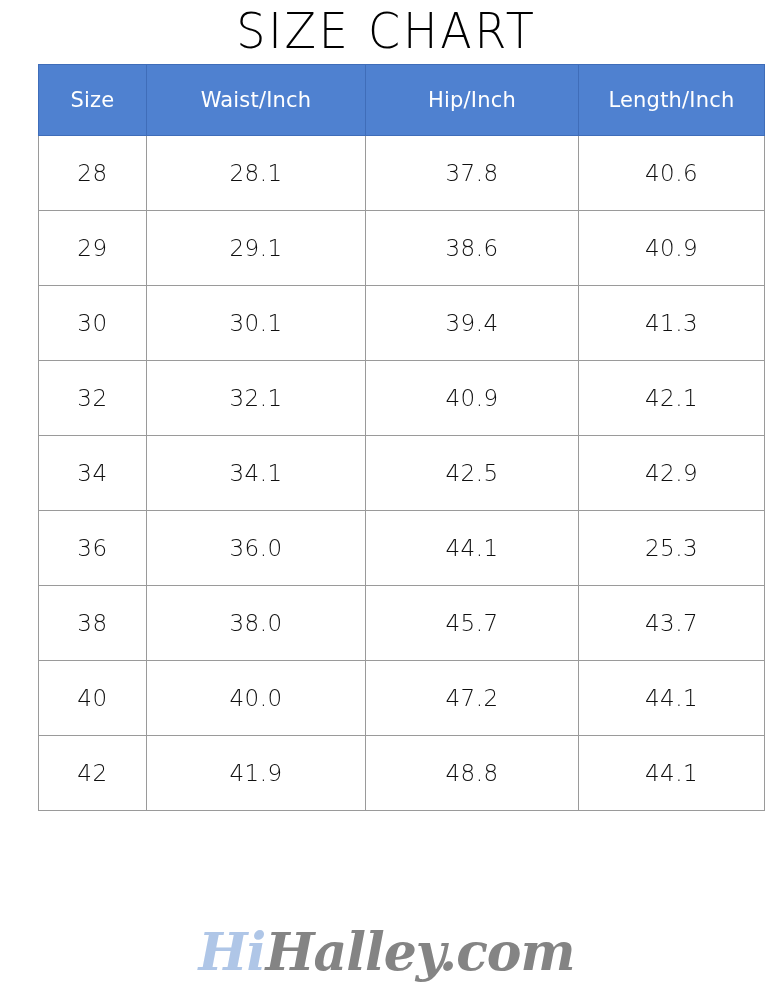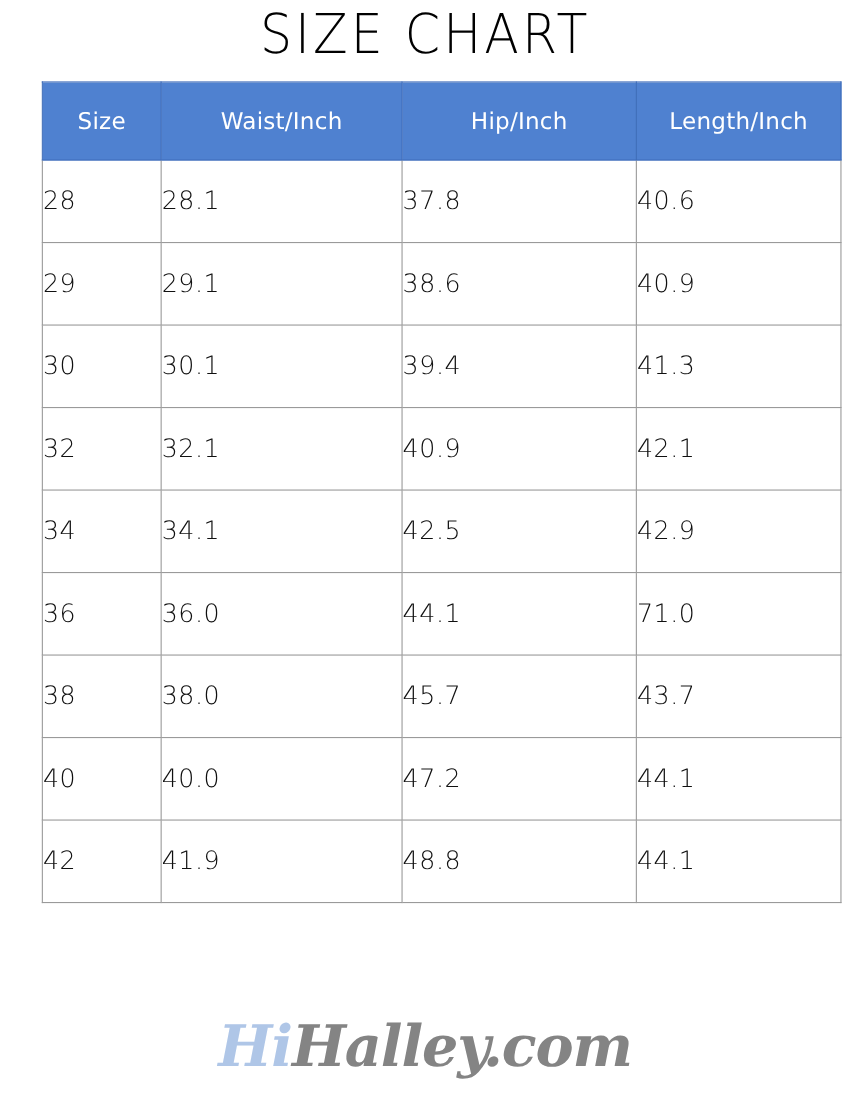--- a/index.html
+++ b/index.html
@@ -37,21 +37,21 @@
     line-height: 62px;
     transform: scaleX(0.92);
     transform-origin: center top;
     white-space: nowrap;
   }
 
   
   .table-wrap {
     position: absolute;
     left: 24px;
-    top: 74px;
+    top: 64px;
     width: 726px;
     padding-left: 14px;
   }
 
   table.size-table {
     border-collapse: collapse;
     table-layout: fixed;
     width: 726px;
   }
 
@@ -70,21 +70,21 @@
     height: 70px;
     border: 1px solid #3f6db9;
     text-align: center;
     vertical-align: middle;
     padding: 0;
   }
 
   tbody td {
     height: 74px;
     border: 1px solid #9a9a9a;
-    text-align: left;
+    text-align: center;
     vertical-align: middle;
     font-family: "DejaVu Sans", sans-serif;
     font-weight: 300;
     font-size: 23px;
     color: #101010;
     background: #ffffff;
     padding: 0;
     letter-spacing: 0.5px;
   }
 
@@ -167,21 +167,21 @@
           <tr>
             <td class="col-size">34</td>
             <td class="col-waist">34.1</td>
             <td class="col-hip">42.5</td>
             <td class="col-length">42.9</td>
           </tr>
           <tr>
             <td class="col-size">36</td>
             <td class="col-waist">36.0</td>
             <td class="col-hip">44.1</td>
-            <td class="col-length">71.0</td>
+            <td class="col-length">25.3</td>
           </tr>
           <tr>
             <td class="col-size">38</td>
             <td class="col-waist">38.0</td>
             <td class="col-hip">45.7</td>
             <td class="col-length">43.7</td>
           </tr>
           <tr>
             <td class="col-size">40</td>
             <td class="col-waist">40.0</td>

